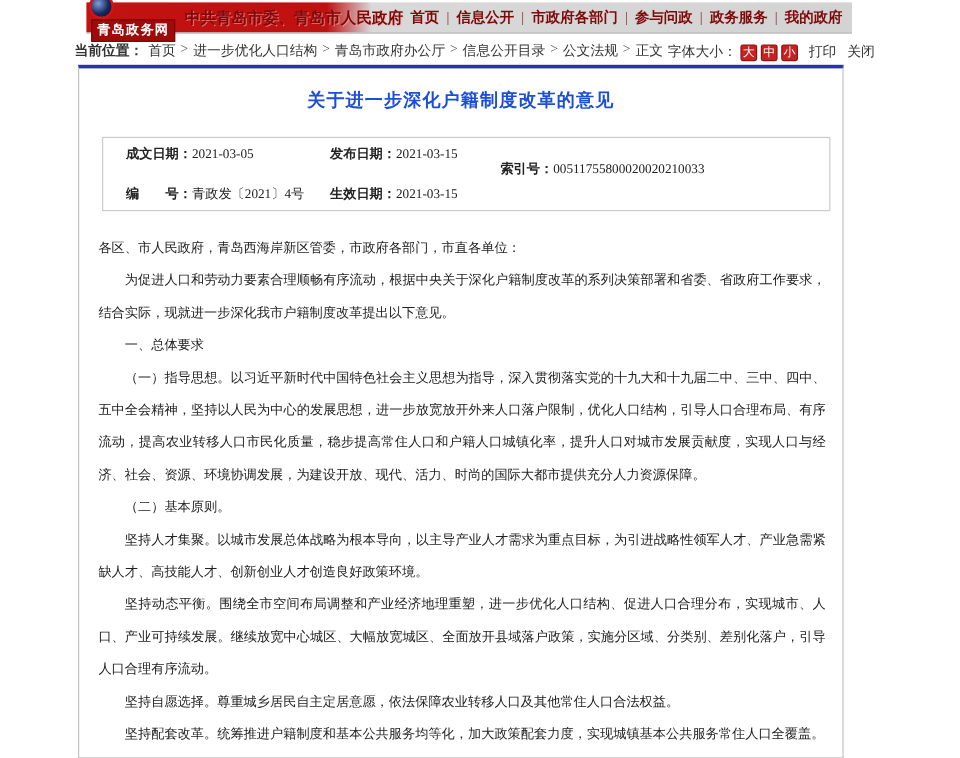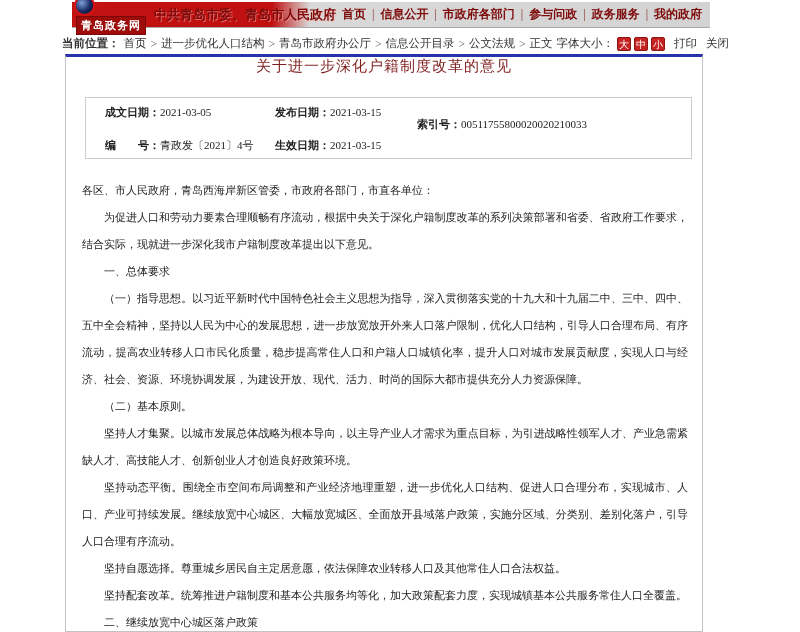--- a/index.html
+++ b/index.html
@@ -36,21 +36,21 @@
   .nav {
     margin-left:auto; margin-right:6px; display:flex; align-items:center;
     font-size:12px; font-weight:bold; color:#7e0909; white-space:nowrap;
   }
   .nav .item { cursor:pointer; padding:0 6px; }
   .nav .sep  { font-weight:normal; color:#8a2a2a; }
 
   
   .crumb-row {
     position:absolute; left:62px; top:35px; width:646px; height:17px;
-    display:flex; align-items:center; font-size:11.5px; color:#333;
+    display:flex; font-size:11.5px; color:#333;
     white-space:nowrap;
   }
   .crumb-label { font-weight:bold; }
   .crumb-item { margin:0 4px; cursor:pointer; }
   .crumb-sep  { color:#555; }
   .fontsize { margin-left:auto; display:flex; align-items:center; font-size:11.5px; color:#333; }
   .fbtn {
     width:14px; height:14px; margin-left:3px; border-radius:2px;
     background:#c52222; color:#fff; font-size:10px; line-height:14px;
     text-align:center; cursor:pointer; font-family:"Liberation Sans",sans-serif;
@@ -58,22 +58,22 @@
   }
   .action { margin-left:9px; cursor:pointer; }
 
   
   .doc {
     position:absolute; left:65px; top:54px; width:638px; height:578px;
     background:#fff; border:1px solid #c3c3c3; border-top:3px solid #2832aa;
     overflow:hidden;
   }
   .doc-title {
-    text-align:center; font-size:15px; font-weight:normal;
-    color:#7f1d1d; letter-spacing:1px;
+    margin-top:17px; text-align:center; font-size:15px; font-weight:bold;
+    color:#1d4ed8; letter-spacing:1px;
   }
   .meta {
     margin:21px 10px 0 19px; border:1px solid #cccccc;
     padding:4px 16px 2px 19px; font-size:11px; color:#222;
   }
   .meta-row { display:flex; line-height:21px; }
   .meta-cell { white-space:nowrap; }
   .c1 { width:170px; } .c2 { width:142px; } .c3 { flex:1;margin-top:12px; }
   .meta-label { font-weight:bold; }
 

